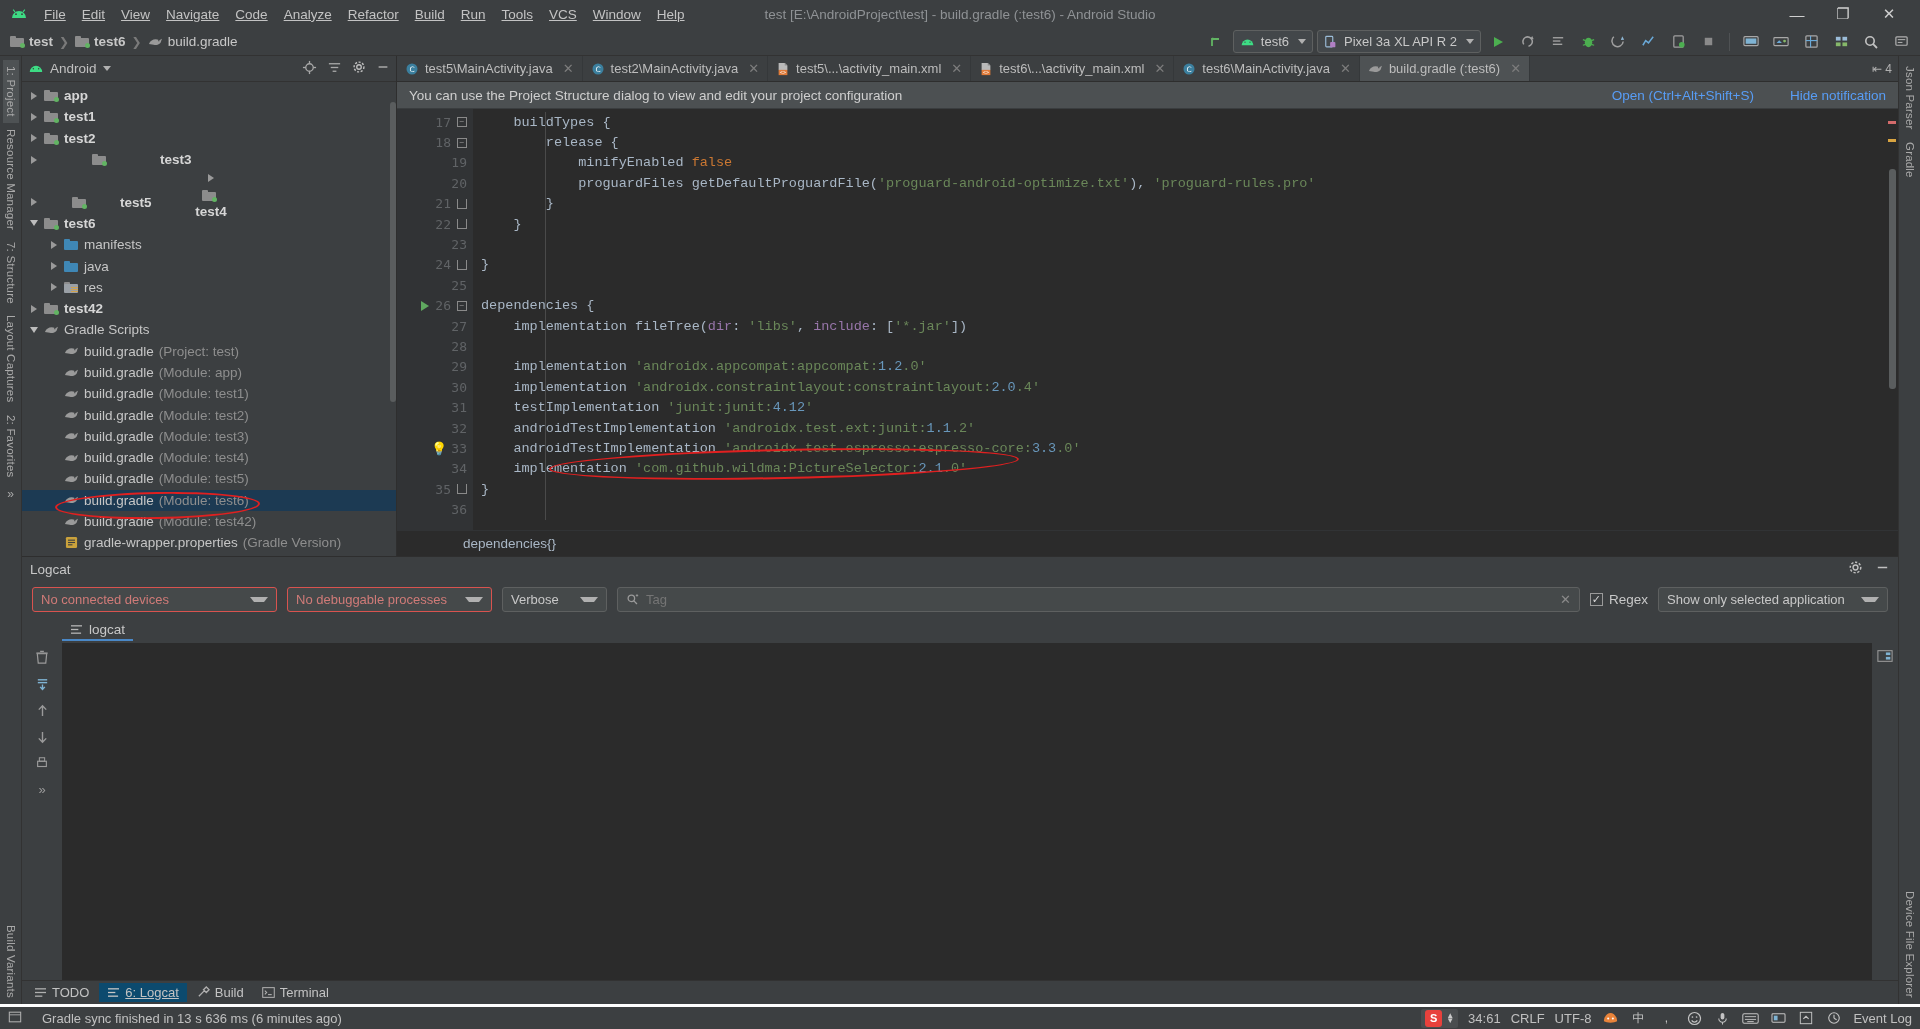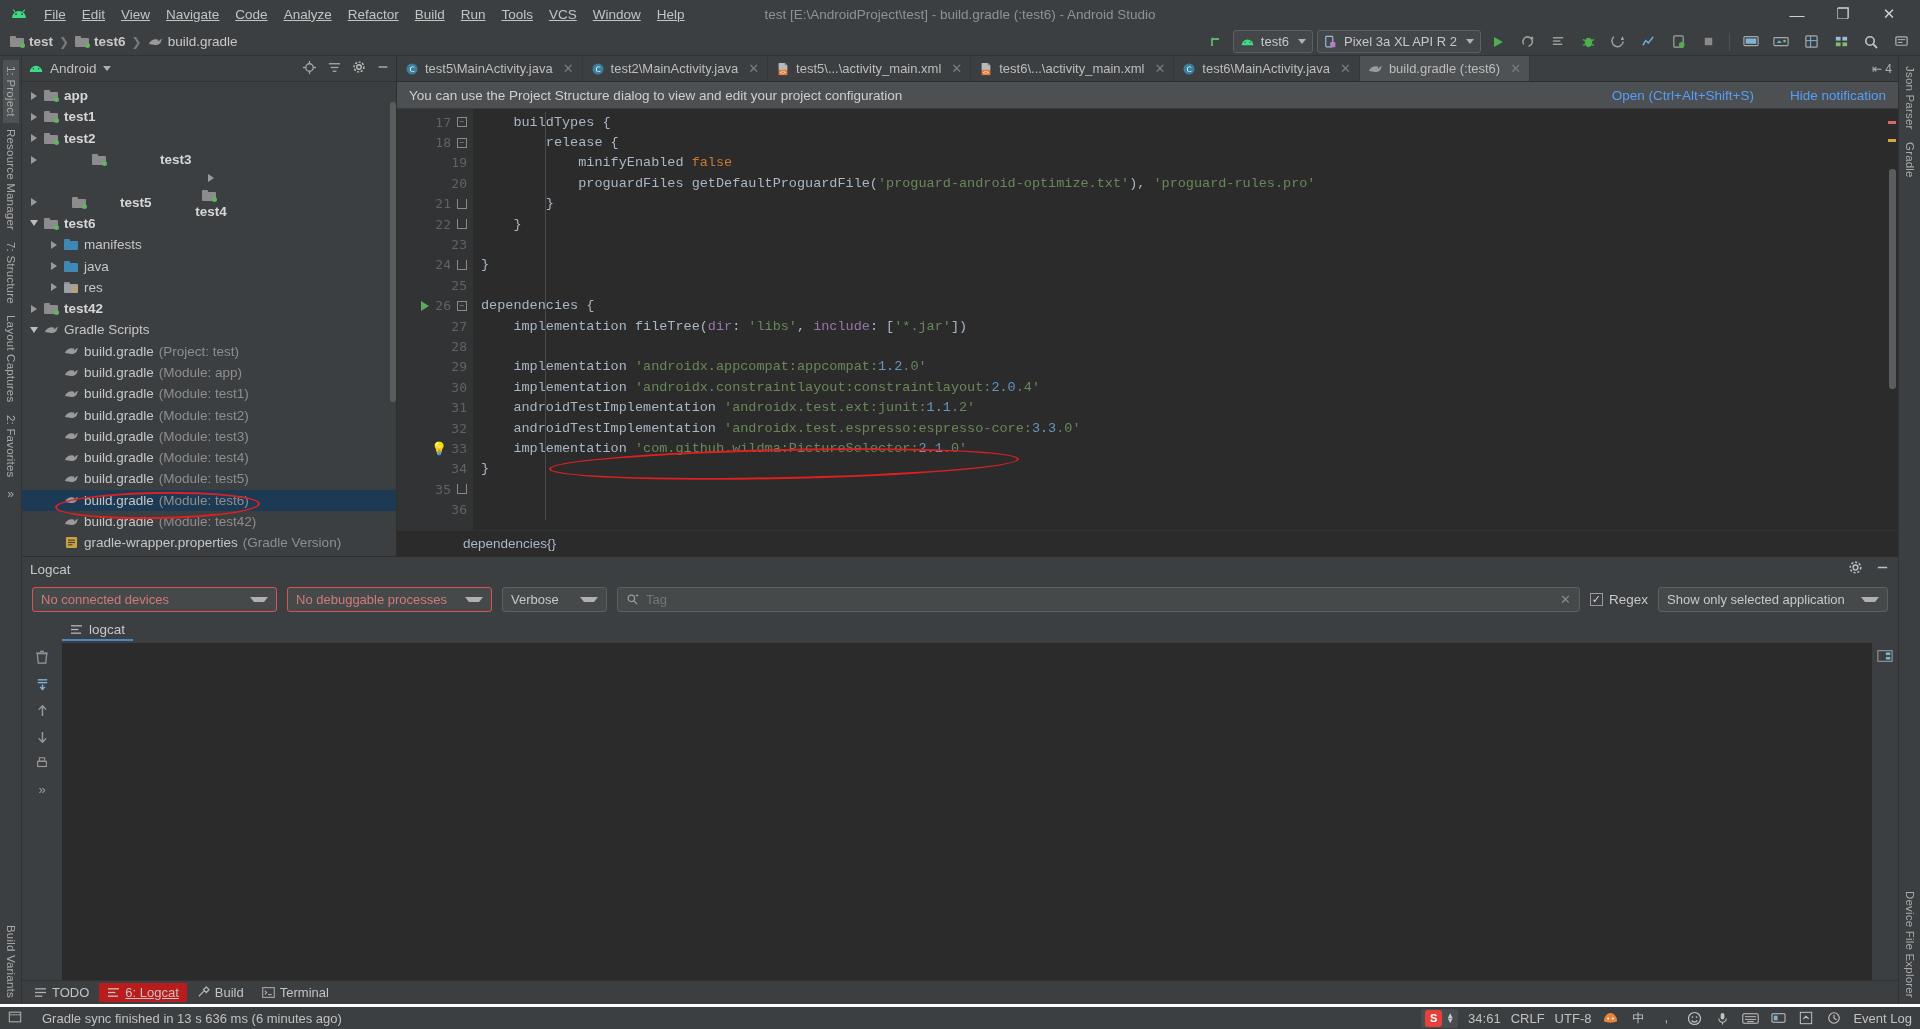--- a/index.html
+++ b/index.html
@@ -175,21 +175,21 @@
   .lc-side { width:40px; flex:0 0 40px; display:flex; flex-direction:column; align-items:center; gap:9px; padding-top:7px; color:#9b9b9b;}
   .lc-console { flex:1 1 auto; background:#2b2b2b; }
   .lc-right { width:26px; flex:0 0 26px; display:flex; flex-direction:column; align-items:center; padding-top:6px;}
 
   
   .bottombar {
     height:24px; background:#3c3f41; display:flex; align-items:center; padding:0 4px;
     flex:0 0 24px; border-top:1px solid #323232; gap:2px;
   }
   .bb-item { display:flex; align-items:center; gap:5px; padding:2px 8px; font-size:13px; color:#c3c3c3; }
-  .bb-item.active { background:#b91c1c; }
+  .bb-item.active { background:#0c4a6e; }
 
   
   .statusbar {
     height:25px; background:#3c3f41; display:flex; align-items:center; padding:0 8px;
     flex:0 0 25px; font-size:13px; color:#c0c0c0; gap:20px; border-top:3px solid #ffffff;
   }
   .sb-right { margin-left:auto; display:flex; align-items:center; gap:10px;}
   .sb-ime { display:flex; align-items:center; gap:4px; background:#4a4d4f; border-radius:2px; padding:1px 4px;}
   .ime-red { width:17px;height:17px;background:#e8413c;border-radius:3px;color:#fff;display:flex;align-items:center;justify-content:center;font-size:11px;font-weight:bold;}
   .sysicon { width:18px;height:18px;display:flex;align-items:center;justify-content:center;font-size:12px;color:#c3c3c3;}
@@ -881,20 +881,21 @@
                 <div class="cline">        }</div>
                 <div class="cline">    }</div>
                 <div class="cline"></div>
                 <div class="cline">}</div>
                 <div class="cline"></div>
                 <div class="cline">dependencies {</div>
                 <div class="cline">    implementation fileTree(<span class="nmd">dir</span>: <span class="str">'libs'</span>, <span class="nmd">include</span>: [<span class="str">'*.jar'</span>])</div>
                 <div class="cline"></div>
                 <div class="cline">    implementation <span class="str">'androidx.appcompat:appcompat:<span class="num">1.2</span>.0'</span></div>
                 <div class="cline">    implementation <span class="str">'androidx.constraintlayout:constraintlayout:<span class="num">2.0</span>.4'</span></div>
+                <div class="cline">    testImplementation <span class="str">'junit:junit:<span class="num">4.12</span>'</span></div>
                 <div class="cline">    androidTestImplementation <span class="str">'androidx.test.ext:junit:<span class="num">1.1</span>.2'</span></div>
                 <div class="cline">    androidTestImplementation <span class="str">'androidx.test.espresso:espresso-core:<span class="num">3.3</span>.0'</span></div>
                 <div class="cline">    implementation <span class="str">'com.github.wildma:PictureSelector:<span class="num">2.1</span>.0'</span></div>
                 <div class="cline">}</div>
                 <div class="cline"></div>
                 <div class="indent-guide" style="left: 72px; top: 3px; height: 408px;"></div>
               </div>
           </div>
 
           <div class="crumbline">

